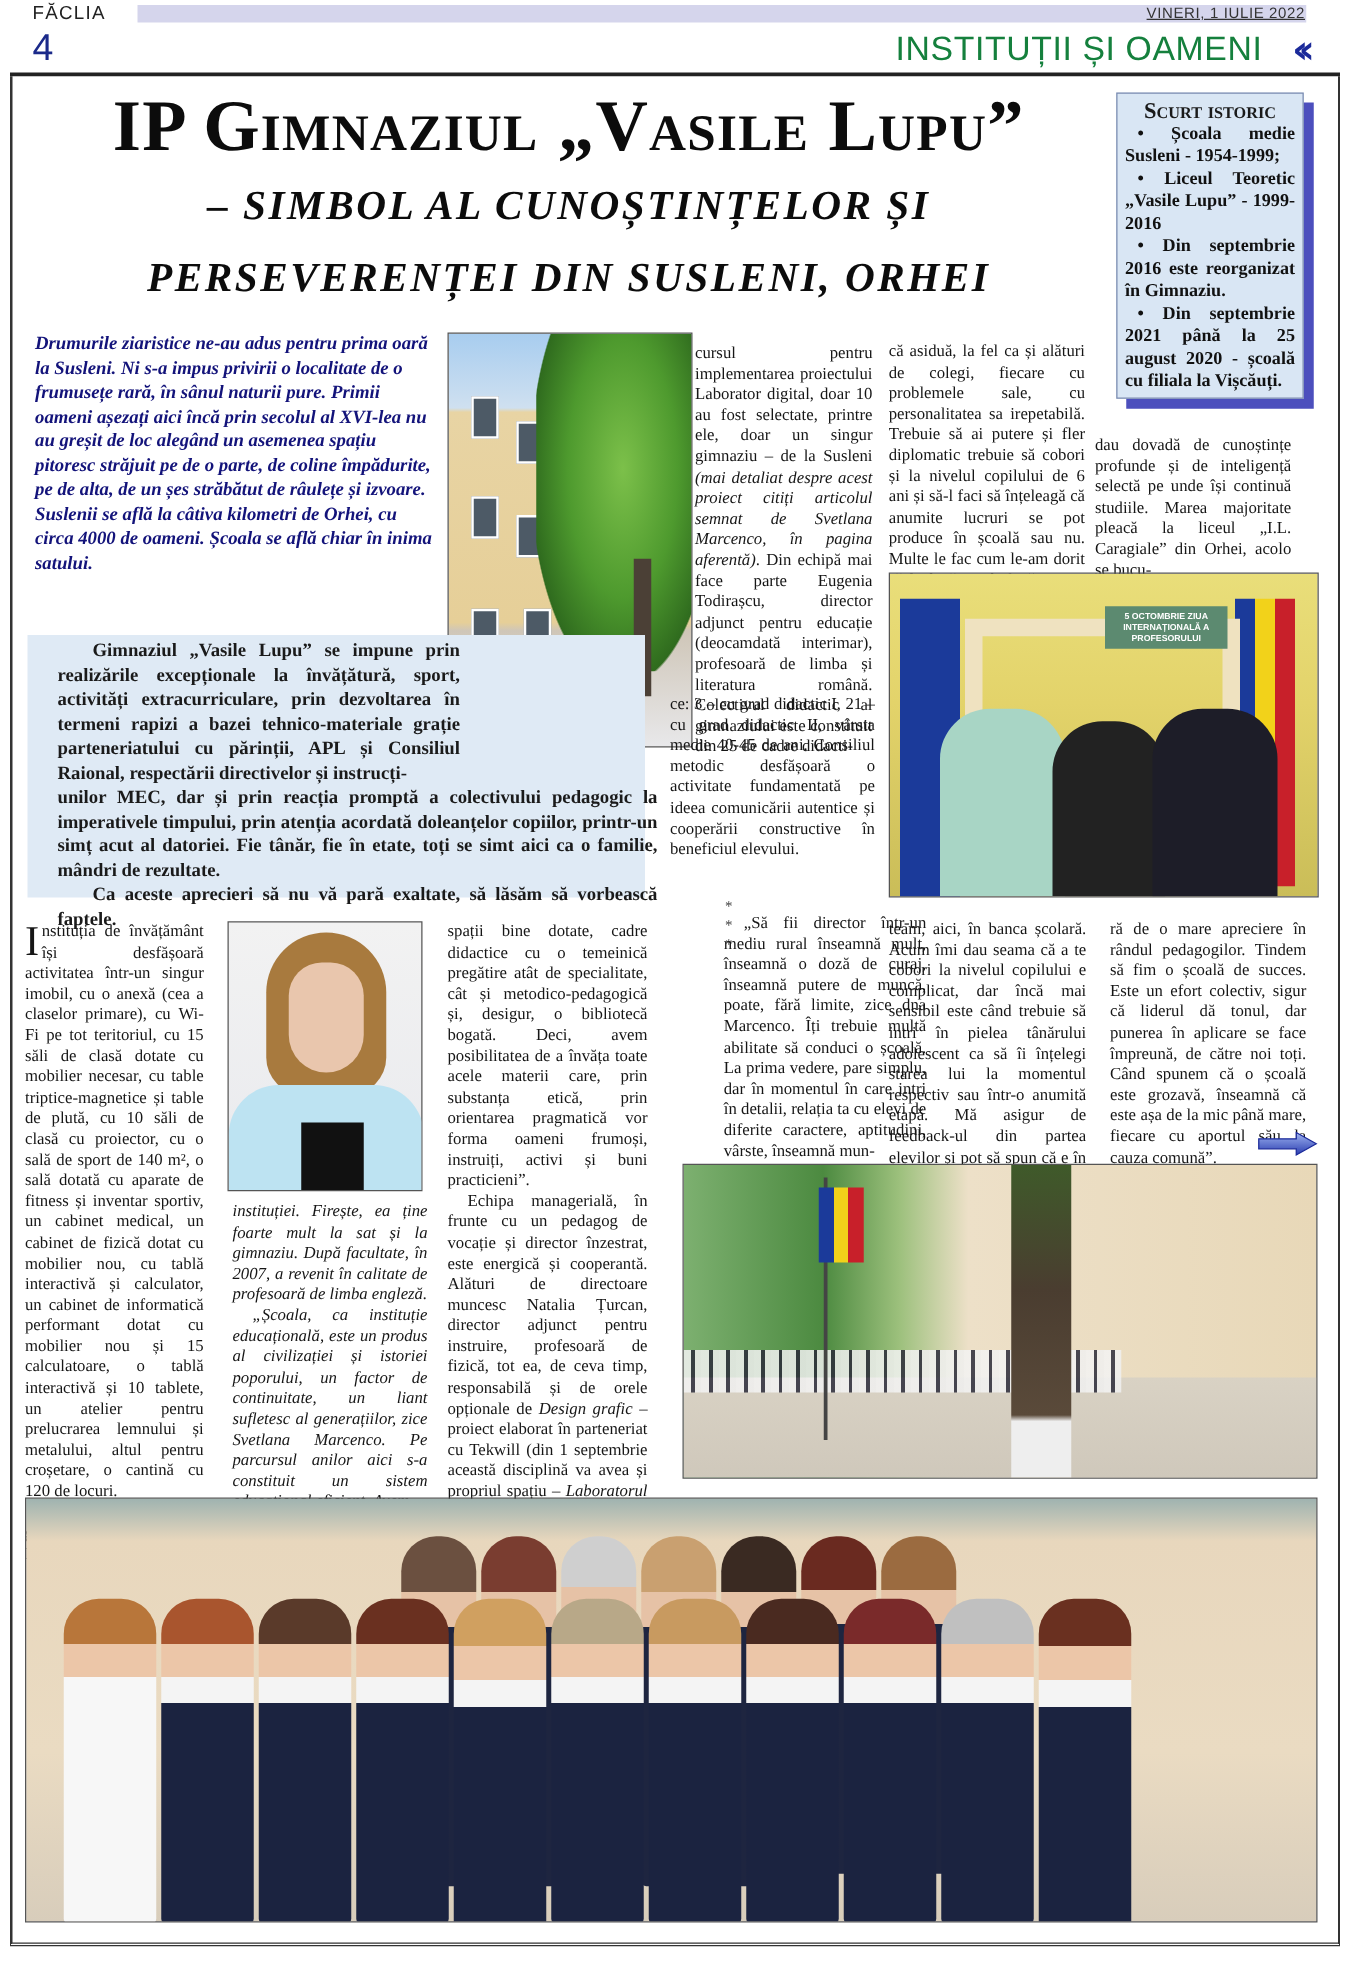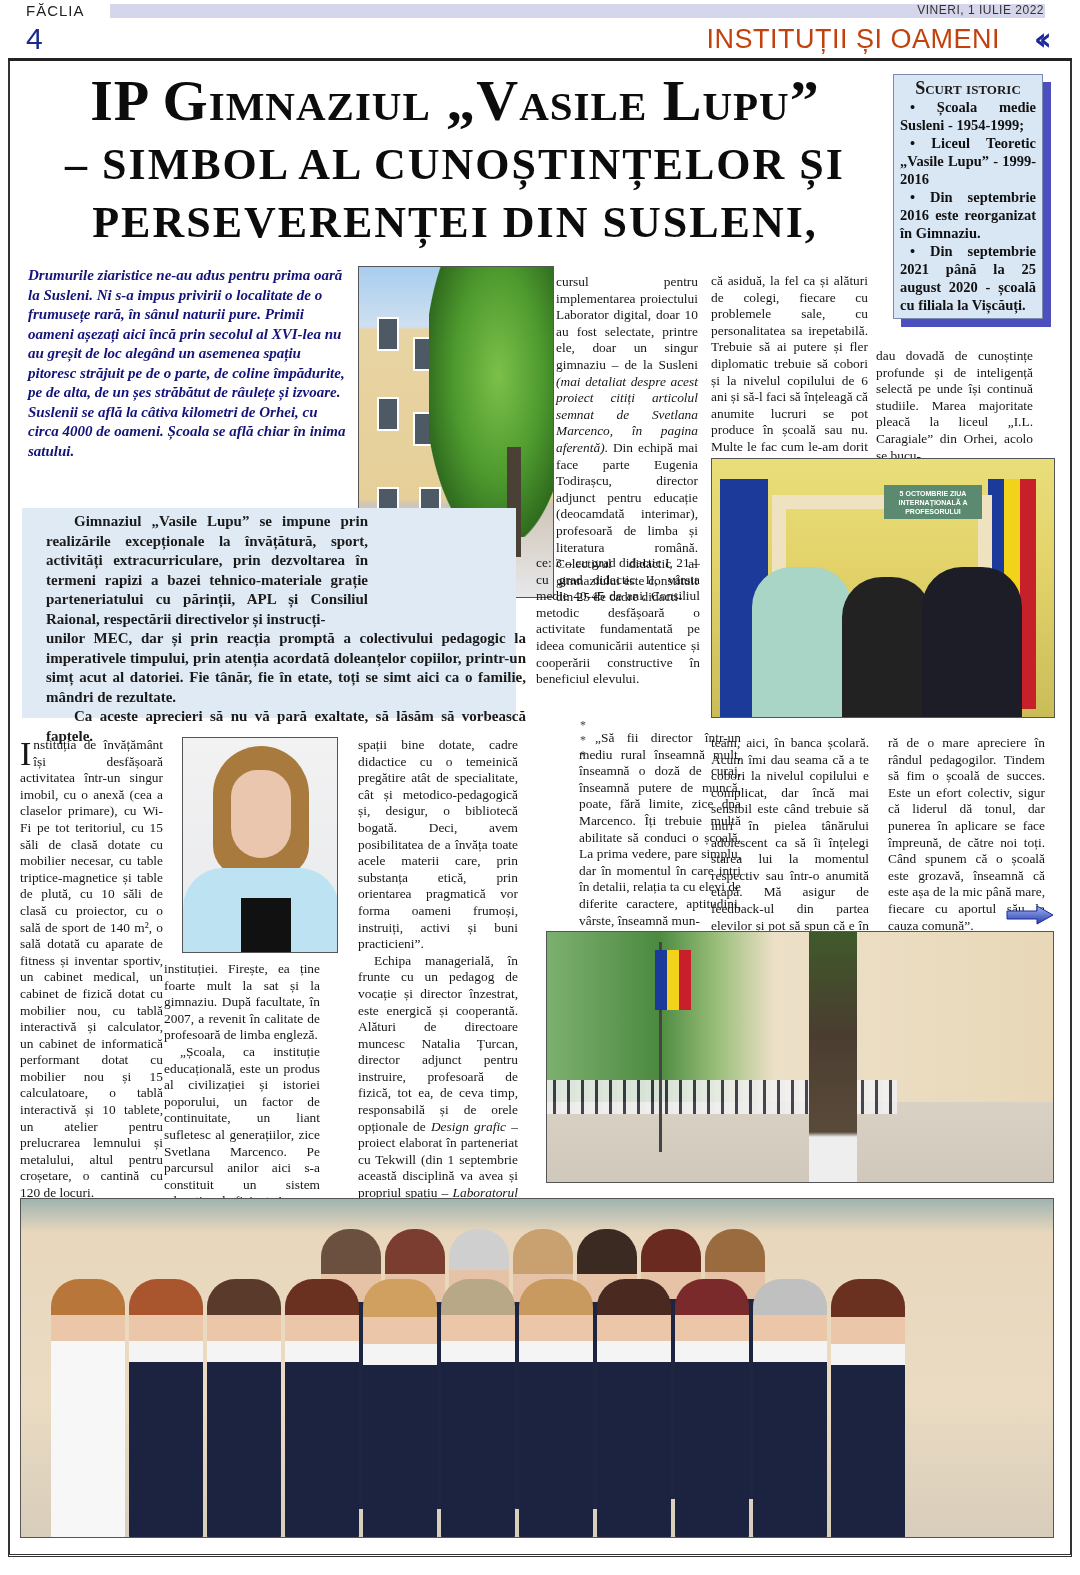--- a/index.html
+++ b/index.html
@@ -3,33 +3,33 @@
 <meta charset="utf-8">
 <style>
   * { box-sizing: border-box; margin: 0; padding: 0; }
   html, body { width: 1080px; height: 1575px; background: #fff; overflow: hidden; }
   body { position: relative; font-family: "Liberation Serif", "DejaVu Serif", serif; color: #1a1a1a; }
   .abs { position: absolute; }
 
   
   .mast-name { left: 26px; top: 2px; font: 15px "Liberation Sans", sans-serif; letter-spacing: 1px; color: #222; }
   .mast-bar { left: 110px; top: 4px; width: 935px; height: 14px; background: #d5d5ec; }
-  .mast-date { right: 36px; top: 3px; font: 12px "Liberation Sans", sans-serif; color: #333; letter-spacing: 0.5px; }
+  .mast-date { right: 36px; top: 3px; font: 12px "Liberation Sans", sans-serif; color: #333; letter-spacing: 0.5px; text-decoration: underline; }
   .page-num { left: 26px; top: 20px; font: 30px "Liberation Sans", sans-serif; color: #1b2a8a; line-height: 38px; }
-  .section-title { right: 80px; top: 22px; font: 27px "Liberation Sans", sans-serif; color: #c2410c; letter-spacing: 0.5px; line-height: 34px; }
+  .section-title { right: 70px; top: 22px; font: 27px "Liberation Sans", sans-serif; color: #15803d; letter-spacing: 0.5px; line-height: 34px; }
   .section-chevron { right: 36px; top: 22px; font: bold 32px "DejaVu Sans", sans-serif; color: #1b2a9a; line-height: 34px; letter-spacing: -8px; }
   .mast-rule { left: 8px; top: 58px; width: 1064px; height: 3px; background: #222; }
 
   
   .frame { left: 8px; top: 61px; width: 1064px; height: 1496px; border-left: 2px solid #333; border-right: 2px solid #333; border-bottom: 3px double #333; }
 
   
   .headline { left: 20px; top: 66px; width: 870px; text-align: center; font-weight: bold; color: #0c0c0c; }
   .hl1 { font-size: 58px; line-height: 70px; font-variant: small-caps; letter-spacing: 1px; }
-  .hl2 { font-size: 44px; line-height: 58px; letter-spacing: 2px; }
+  .hl2 { font-size: 33px; line-height: 58px; letter-spacing: 2px; font-style: italic; }
 
   
   .history { left: 893px; top: 74px; width: 150px; height: 245px; background: #d9e6f4; border: 1px solid #7a8ab0; box-shadow: 8px 8px 0 #4c4fbd; padding: 3px 6px; font-size: 14.5px; font-weight: bold; line-height: 18px; text-align: justify; color: #111; }
   .history h3 { font-size: 18px; font-variant: small-caps; text-align: center; line-height: 20px; font-weight: bold; color: #1a1a1a; }
   .history p { text-indent: 10px; }
 
   
   .lead { left: 28px; top: 266px; width: 318px; font-size: 15px; font-style: italic; font-weight: bold; color: #13137a; line-height: 19.5px; }
 
   
@@ -73,21 +73,21 @@
   
   .col { font-size: 13.4px; line-height: 16.6px; text-align: justify; color: #161616; hyphens: manual; }
   .col p { text-indent: 16px; }
   .col .noind { text-indent: 0; }
   .col em { font-style: italic; }
   .col-a { left: 556px; top: 274px; width: 142px; }
   .col-a2 { left: 536px; top: 555px; width: 164px; }
   .col-b { left: 711px; top: 273px; width: 157px; }
   .col-c { left: 876px; top: 348px; width: 157px; }
   .col1 { left: 20px; top: 737px; width: 143px; }
-  .col2 { left: 164px; top: 961px; width: 156px; }
+  .col2 { left: 186px; top: 961px; width: 156px; font-style: italic; }
   .col3 { left: 358px; top: 737px; width: 160px; }
   .col4 { left: 535px; top: 730px; width: 162px; margin-left: 44px; }
   .col5 { left: 711px; top: 735px; width: 158px; }
   .col6 { left: 888px; top: 735px; width: 157px; }
   .stars { left: 580px; top: 718px; width: 100px; font-size: 12px; color: #444; letter-spacing: 30px; }
   .dropcap { float: left; font-size: 34px; line-height: 30px; margin-right: 2px; margin-top: 2px; }
   .next-arrow { left: 1005px; top: 905px; width: 50px; height: 20px; }
 </style>
 </head>
 <body>

